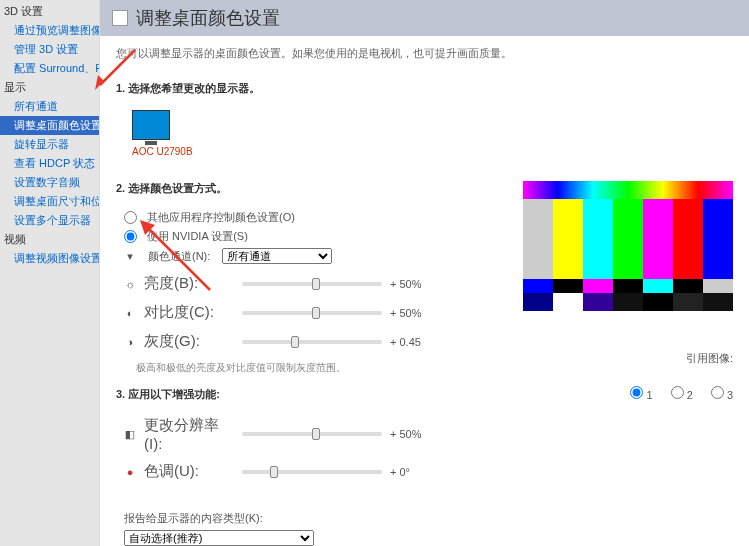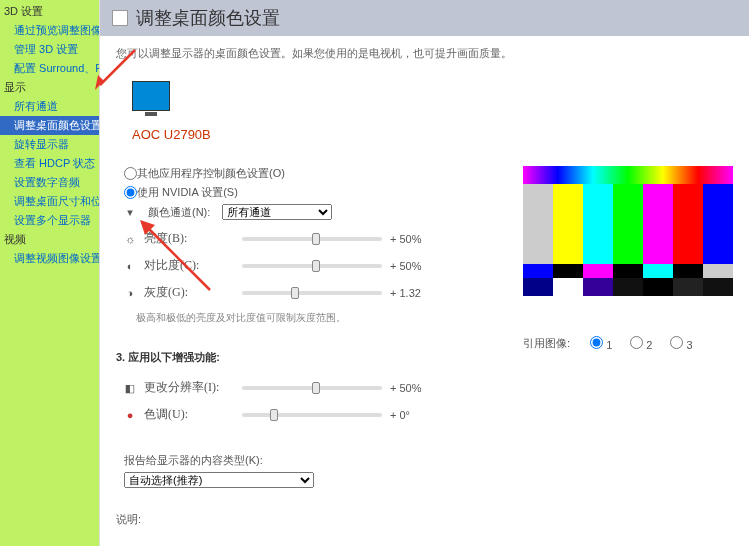--- a/index.html
+++ b/index.html
@@ -1,57 +1,57 @@
 <!DOCTYPE html>
 <html><head>
 <meta charset="utf-8">
 <style>
 * { margin: 0; padding: 0; box-sizing: border-box; }
 body { font-family: "Microsoft YaHei", SimSun, sans-serif; font-size: 11px; color: #333; background: #fff; width: 749px; height: 546px; overflow: hidden; }
 .container { display: flex; height: 546px; }
-.sidebar { width: 100px; background: #bef264; border-right: 1px solid #ddd; overflow: hidden; padding-top: 2px; }
+.sidebar { width: 100px; background: #e5e5e5; border-right: 1px solid #ddd; overflow: hidden; padding-top: 2px; }
 .tree-item { padding: 2px 4px; color: #0066cc; cursor: pointer; font-size: 11px; white-space: nowrap; overflow: hidden; }
 .tree-item.parent { color: #333; padding-left: 4px; }
 .tree-item.child { padding-left: 14px; }
 .tree-item.selected { background: #316ac5; color: #fff; }
 .main { flex: 1; background: #fff; display: flex; flex-direction: column; }
 .header { background: #c0c5d4; padding: 6px 12px; display: flex; align-items: center; gap: 8px; }
 .header-icon { width: 16px; height: 16px; background: #fff; border: 1px solid #999; display: inline-block; }
 .header-title { font-size: 18px; color: #333; }
 .content { flex: 1; padding: 10px 16px; overflow: auto; font-size: 11px; color: #555; }
 .intro { margin-bottom: 20px; color: #666; }
 .section { margin-bottom: 24px; }
 .section-title { font-weight: bold; margin-bottom: 14px; color: #333; font-size: 11px; }
 .monitor-block { margin-left: 16px; }
 .monitor { width: 38px; height: 30px; background: #0089d6; border: 1px solid #333; margin-bottom: 2px; position: relative; }
 .monitor::after { content: ''; position: absolute; bottom: -6px; left: 50%; transform: translateX(-50%); width: 12px; height: 4px; background: #555; }
-.monitor-label { color: #cc3300; font-size: 13px; margin-top: 16px; }
-.radio-row { margin-left: 8px; margin-bottom: 4px; display: flex; align-items: center; gap: 0; }
+.monitor-label { color: #cc3300; font-size: 10px; margin-top: 6px; }
+.radio-row { margin-left: 8px; margin-bottom: 4px; display: flex; align-items: center; gap: 10px; }
 .radio-row input { margin: 0; }
 .color-section { display: flex; gap: 30px; align-items: flex-start; }
 .controls-col { flex: 1; min-width: 0; }
 .preview-col { width: 210px; }
 .channel-row { margin-left: 8px; margin-bottom: 10px; display: flex; align-items: center; gap: 12px; }
 .channel-row select { width: 110px; font-size: 11px; }
 .slider-row { margin-left: 8px; margin-bottom: 10px; display: flex; align-items: center; gap: 8px; }
 .slider-icon { width: 12px; height: 12px; display: inline-block; font-size: 11px; text-align: center; }
-.slider-label { width: 90px; font-size: 12px; color: #555; font-family: Liberation Serif, serif; }
+.slider-label { width: 90px; font-size: 15px; color: #555; }
 .slider { flex: 0 0 140px; height: 4px; background: #ddd; position: relative; border-radius: 2px; }
 .slider-thumb { position: absolute; top: -4px; width: 8px; height: 12px; background: #e8e8e8; border: 1px solid #888; border-radius: 2px; }
 .slider-value { width: 50px; font-size: 11px; color: #555; }
 .note { margin-left: 20px; color: #888; font-size: 10px; margin-top: 4px; }
 .preview-img { width: 210px; height: 130px; position: relative; overflow: hidden; }
 .spectrum { height: 18px; background: linear-gradient(to right, #f0f, #00f, #0ff, #0f0, #ff0, #f00, #f0f); }
 .colorbars { height: 80px; display: flex; }
 .colorbars div { flex: 1; }
 .bottomrow { height: 14px; display: flex; }
 .bottomrow div { flex: 1; }
 .botbars { height: 18px; display: flex; }
 .botbars div { flex: 1; }
-.ref-row { margin-top: 40px; display: flex; align-items: flex-end; gap: 20px; font-size: 11px; color: #555; }
+.ref-row { margin-top: 40px; display: flex; align-items: flex-end; gap: 20px; font-size: 11px; color: #555; flex-direction: column; }
 .ref-opts { display: flex; gap: 18px; }
 .report-block { margin-left: 8px; margin-top: 30px; }
 .report-block select { width: 190px; font-size: 11px; margin-top: 4px; }
 .desc-block { margin-top: 18px; font-size: 11px; color: #555; }
 .desc-block .dt { margin-bottom: 6px; }
 .arrow { position: absolute; pointer-events: none; }
 .arrow svg line { stroke: #e6392b; stroke-width: 2.5; }
 .arrow svg polygon { fill: #e6392b; }
 </style>
 </head>
@@ -77,28 +77,30 @@
 
   <div class="main">
     <div class="header">
       <span class="header-icon"></span>
       <span class="header-title">调整桌面颜色设置</span>
     </div>
     <div class="content">
       <div class="intro">您可以调整显示器的桌面颜色设置。如果您使用的是电视机，也可提升画面质量。</div>
 
       <div class="section">
+        <div class="section-title">1.  选择您希望更改的显示器。</div>
         <div class="monitor-block">
           <div class="monitor"></div>
           <div class="monitor-label">AOC U2790B</div>
         </div>
       </div>
 
       <div class="section color-section">
         <div class="controls-col">
+          <div class="section-title">2.  选择颜色设置方式。</div>
           <div class="radio-row">
             <input type="radio" name="m" style="">
             <span>其他应用程序控制颜色设置(O)</span>
           </div>
           <div class="radio-row">
             <input type="radio" name="m" checked="" style="">
             <span>使用 NVIDIA 设置(S)</span>
           </div>
           <div class="channel-row">
             <span class="slider-icon">▾</span>
@@ -120,25 +122,25 @@
                 <div class="slider-thumb" style="left:50%"></div>
               </div>
             <span class="slider-value">+ 50%</span>
           </div>
           <div class="slider-row">
             <span class="slider-icon">◑</span>
             <span class="slider-label">灰度(G):</span>
             <div class="slider">
                 <div class="slider-thumb" style="left:35%"></div>
               </div>
-            <span class="slider-value">+ 1.32</span>
+            <span class="slider-value">+ 0.45</span>
           </div>
           <div class="note">极高和极低的亮度及对比度值可限制灰度范围。</div>
 
-          <div class="section-title" style="margin-top:25px">3.  应用以下增强功能:</div>
+          <div class="section-title" style="margin-top:12px">3.  应用以下增强功能:</div>
           <div class="slider-row">
             <span class="slider-icon">◧</span>
             <span class="slider-label">更改分辨率(I):</span>
             <div class="slider">
                 <div class="slider-thumb" style="left:50%"></div>
               </div>
             <span class="slider-value">+ 50%</span>
           </div>
           <div class="slider-row">
             <span class="slider-icon" style="color:#c33">●</span>

